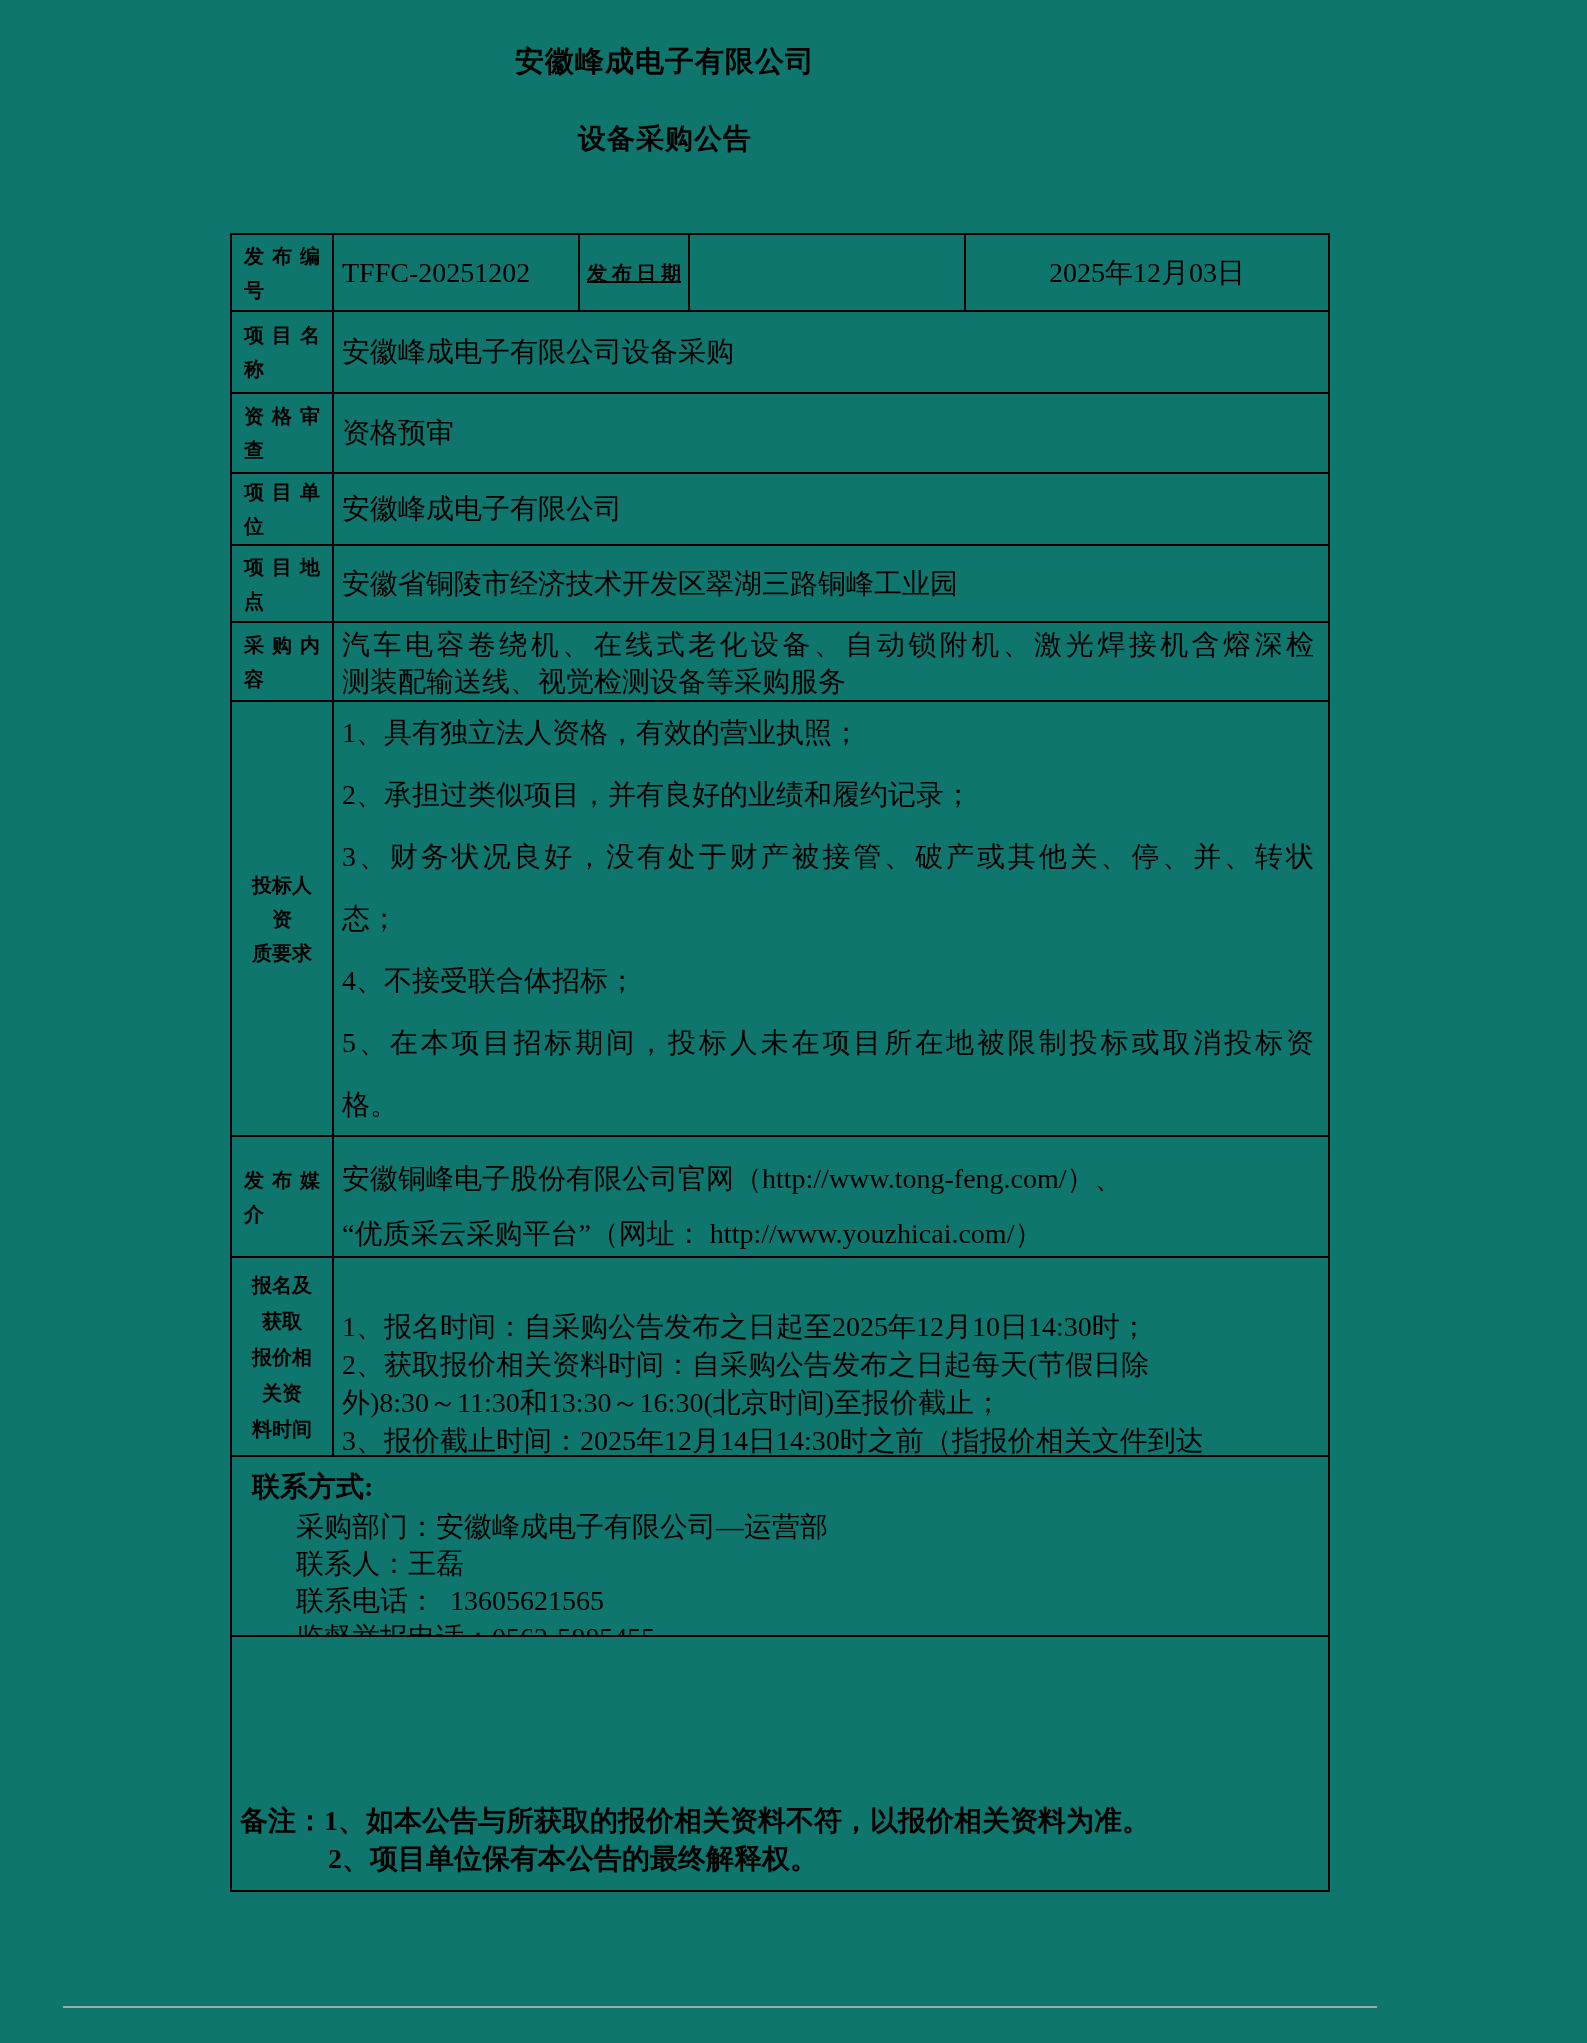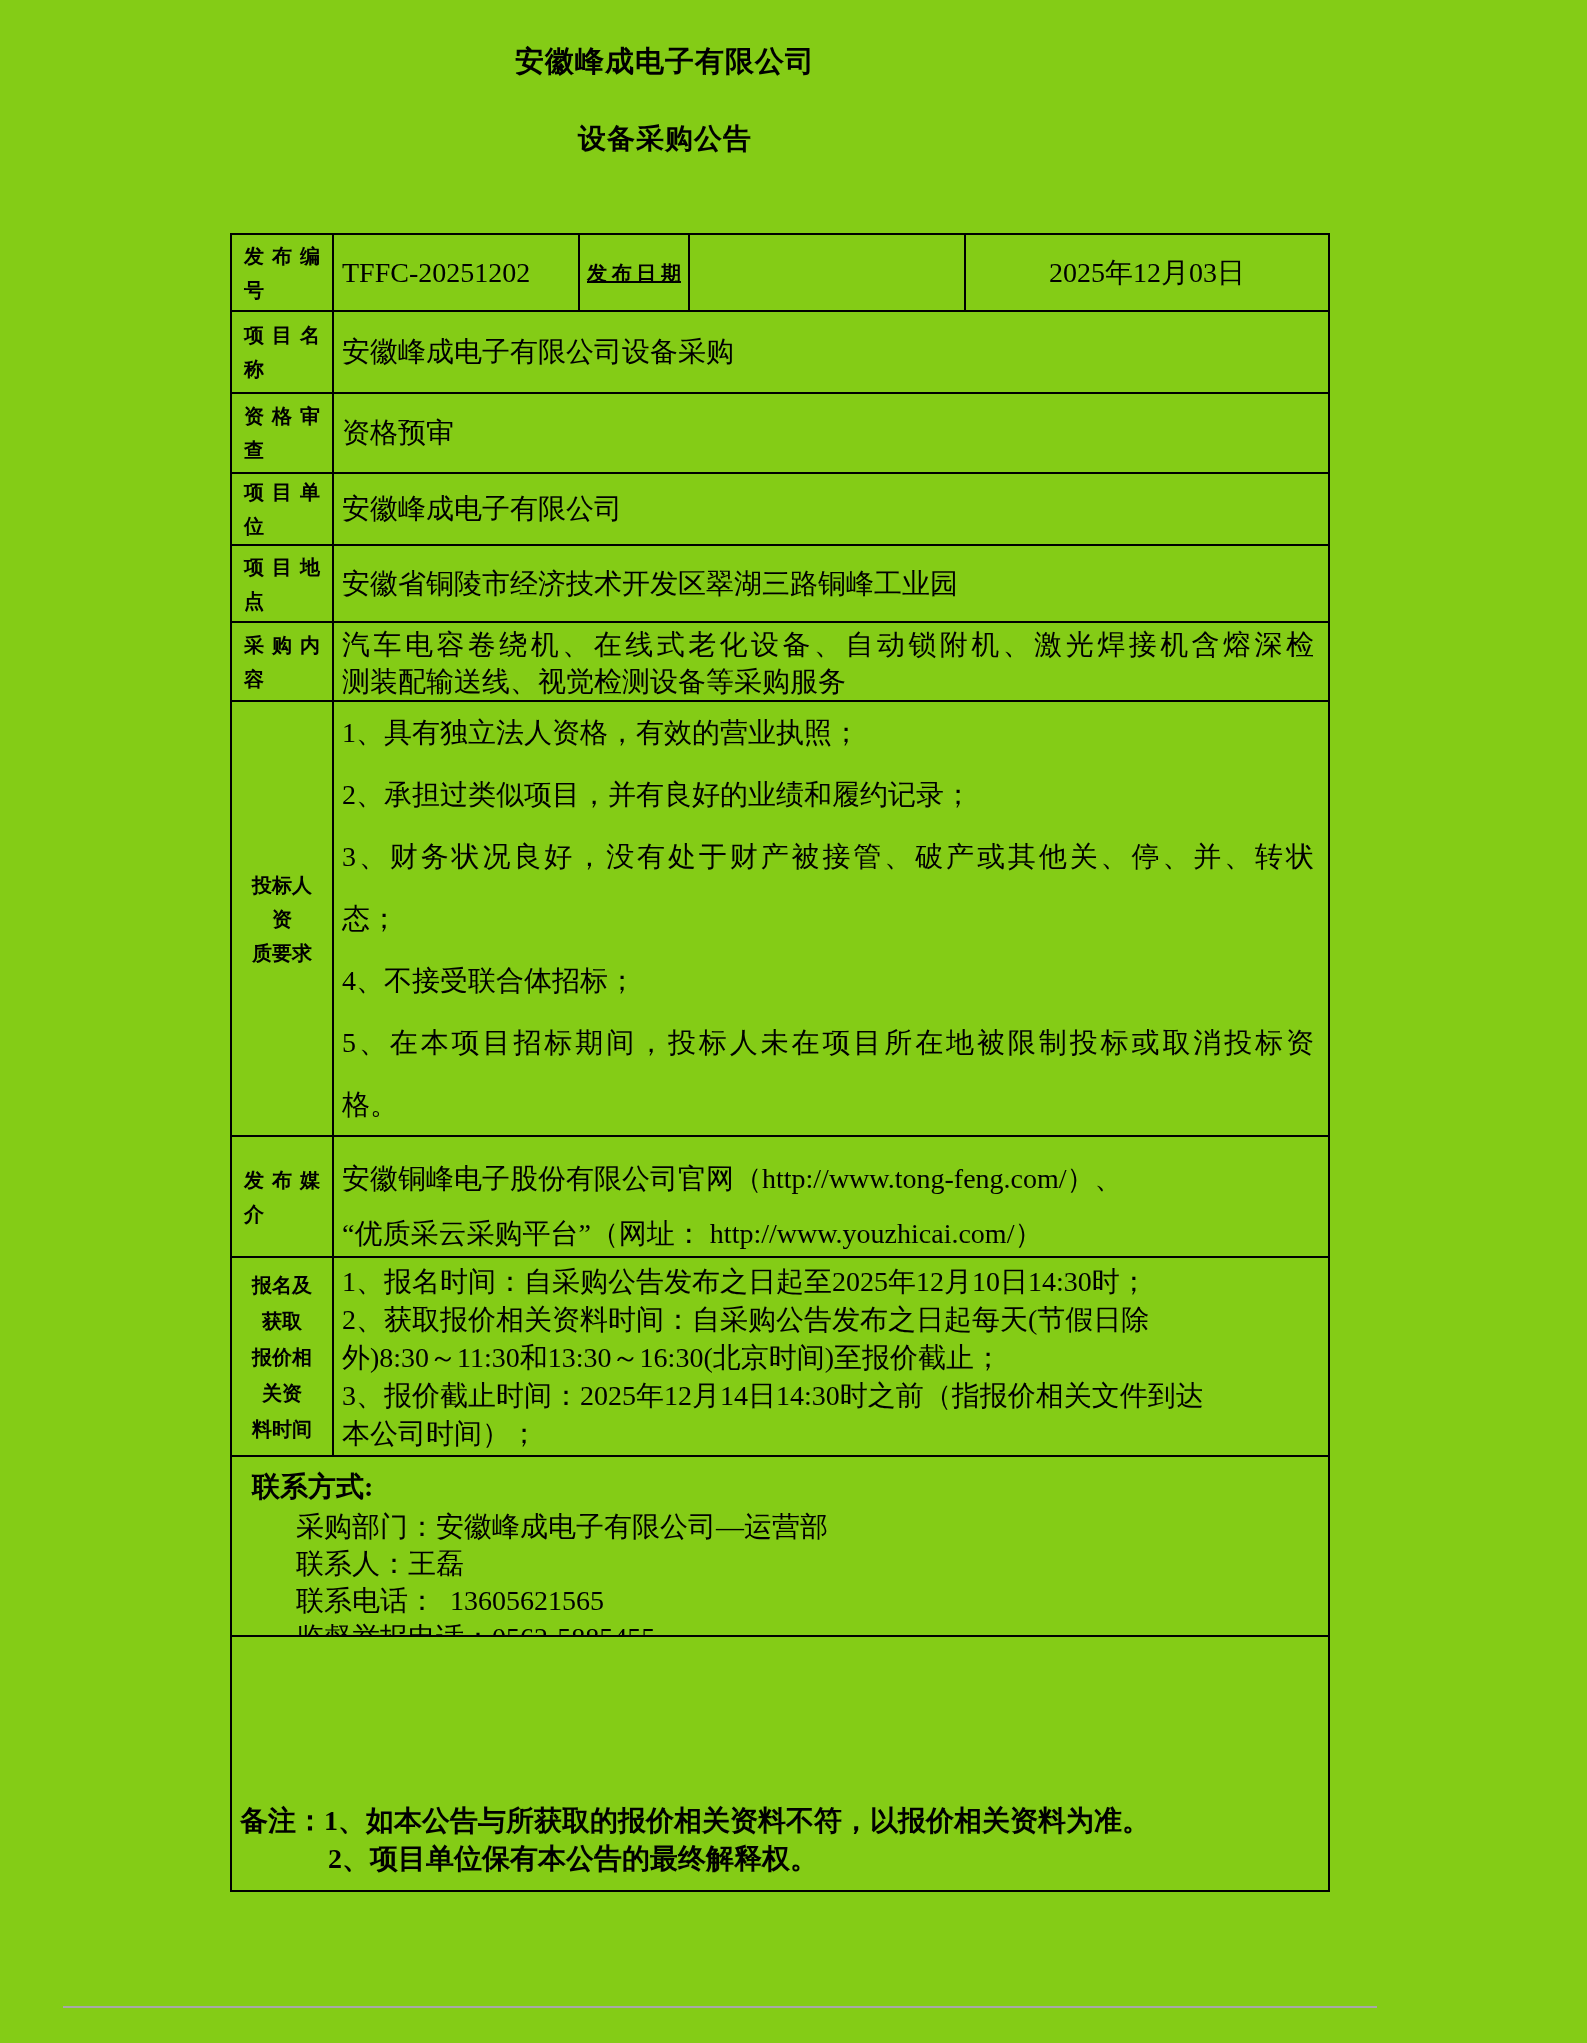--- a/index.html
+++ b/index.html
@@ -1,19 +1,19 @@
 <!DOCTYPE html>
 <html><head>
 <meta charset="utf-8">
 <style>
   html,body{margin:0;padding:0;background:#ffffff;}
   .page{
     position:relative;
     width:1587px;height:2043px;
-    background:#84cc16;
+    background:#0f766e;
     font-family:"Liberation Serif","DejaVu Serif",serif;
     color:#000;
     overflow:hidden;
   }
   .doc-title{
     position:absolute;top:42px;left:0;width:1330px;
     text-align:center;font-size:29px;font-weight:bold;letter-spacing:1px;
   }
   .doc-subtitle{
     position:absolute;top:120px;left:0;width:1330px;
@@ -55,21 +55,21 @@
   .stretch{text-align:justify;text-align-last:justify;}
   
   .r7{height:435px;}
   .r7 .valwide{justify-content:flex-start;line-height:62px;}
   
   .r8{height:121px;}
   .r8 .valwide{justify-content:flex-start;padding-top:14px;line-height:55px;}
   
   .r9{height:199px;}
   .r9 .lbl{line-height:36px;}
-  .r9 .valwide{justify-content:flex-start;padding-top:5px;line-height:38px;}
+  .r9 .valwide{justify-content:flex-start;padding-top:5px;line-height:38px;margin-top:45px;}
   
   .r10{height:180px;}
   .r10 .cell{width:100%;justify-content:flex-start;padding:9px 8px 0 20px;font-size:28px;}
   .contact-heading{font-weight:bold;line-height:42px;}
   .contact-line{padding-left:44px;line-height:37px;white-space:pre-wrap;}
   
   .r11{height:253px;}
   .r11 .cell{width:100%;justify-content:flex-end;padding:7px 8px 12px 8px;font-size:28px;font-weight:bold;}
   .remark-line1{line-height:38px;}
   .remark-line2{line-height:38px;padding-left:88px;}

